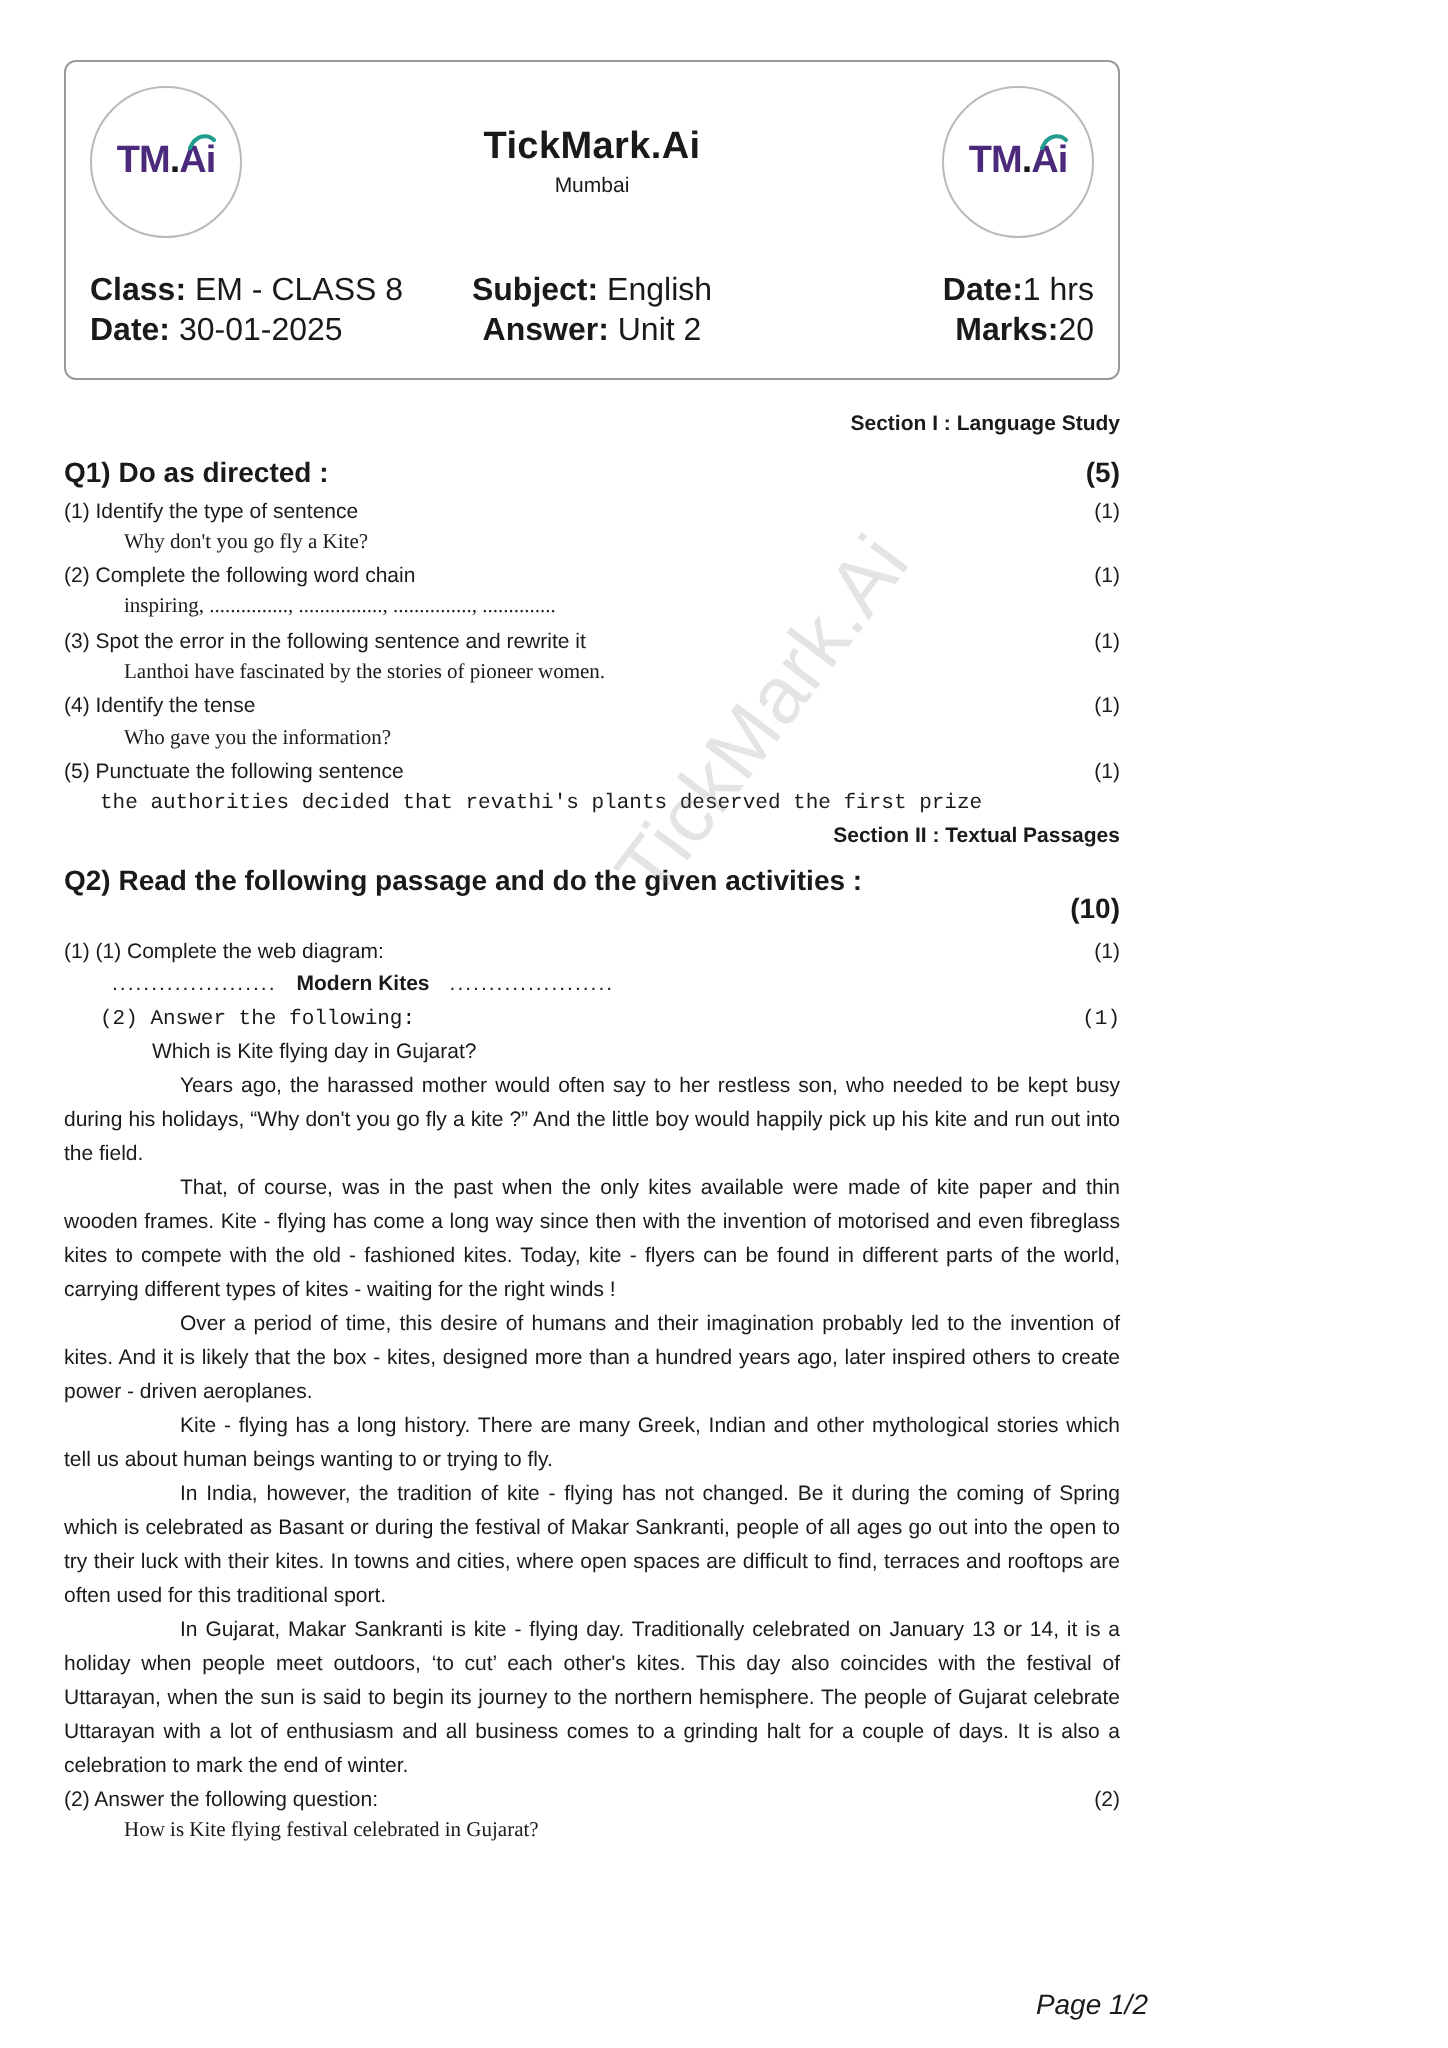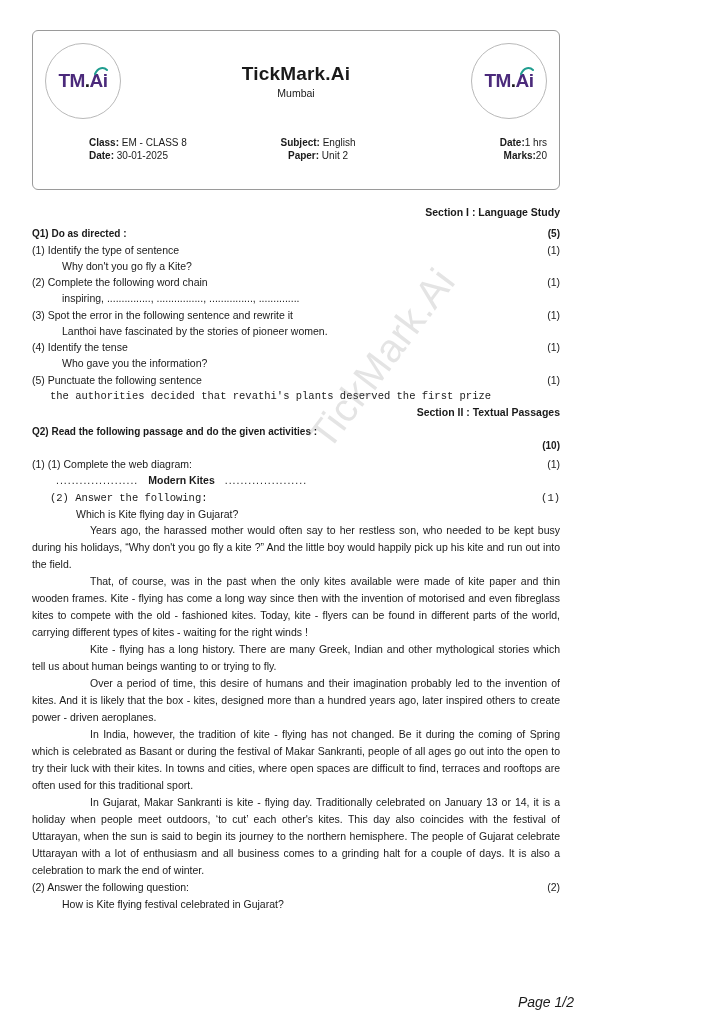--- a/index.html
+++ b/index.html
@@ -73,56 +73,55 @@
   }
   .doc-sub {
     font-size: 10.5px;
     margin-top: 2px;
   }
 
   .meta-row {
     display: flex;
     align-items: center;
     margin-top: 2px;
-    font-size: 10px;
-    margin-left: 44px;
+    font-size: 16px;
   }
   .meta-left { width: 33%; text-align: left; }
   .meta-mid { width: 34%; text-align: center; }
   .meta-right { width: 33%; text-align: right; }
   .meta-row b { font-weight: bold; }
   .meta-row-1 { margin-top: 6px; }
 
   
   .body-area { margin-top: 16px; position: relative; }
 
   .section-head {
     text-align: right;
     font-weight: bold;
     font-size: 10.5px;
     margin: 4px 0 8px 0;
   }
   .q-head {
     font-weight: bold;
-    font-size: 10px;
+    font-size: 14px;
     position: relative;
   }
   .line {
     position: relative;
     line-height: 1.55;
   }
   .marks {
     position: absolute;
     right: 0;
     top: 0;
     font-weight: normal;
   }
   .marks.bold { font-weight: bold; }
   .indent1 { padding-left: 0px; }
-  .indent2 { padding-left: 30px; }
+  .indent2 { padding-left: 30px; font-family: Liberation Serif, serif; }
   .indent3 { padding-left: 18px; font-family: Liberation Mono, monospace; }
   .indent4 { padding-left: 44px; }
 
   p.para {
     margin: 0;
     text-indent: 58px;
     text-align: justify;
     line-height: 1.62;
   }
 
@@ -189,21 +188,21 @@
     </div>
 
     <div class="meta-row meta-row-1">
       <div class="meta-left"><b>Class:</b><span> EM - CLASS 8</span></div>
       <div class="meta-mid"><b>Subject:</b><span> English</span></div>
       <div class="meta-right"><b>Date:</b><span>1 hrs</span></div>
     </div>
 
     <div class="meta-row">
       <div class="meta-left"><b>Date:</b><span> 30-01-2025</span></div>
-      <div class="meta-mid"><b>Paper:</b><span> Unit 2</span></div>
+      <div class="meta-mid"><b>Answer:</b><span> Unit 2</span></div>
       <div class="meta-right"><b>Marks:</b><span>20</span></div>
     </div>
   </div>
 
   <div class="body-area">
 
     <div class="section-head">Section I : Language Study</div>
 
     <div class="line q-head">
       <span>Q1) Do as directed :</span>
@@ -257,22 +256,22 @@
     </div>
 
     <div class="line indent3">
       <span>(2) Answer the following:</span>
       <span class="marks">(1)</span>
     </div>
     <div class="line indent4">Which is Kite flying day in Gujarat?</div>
 
     <p class="para">Years ago, the harassed mother would often say to her restless son, who needed to be kept busy during his holidays, “Why don't you go fly a kite ?” And the little boy would happily pick up his kite and run out into the field.</p>
     <p class="para">That, of course, was in the past when the only kites available were made of kite paper and thin wooden frames. Kite - flying has come a long way since then with the invention of motorised and even fibreglass kites to compete with the old - fashioned kites. Today, kite - flyers can be found in different parts of the world, carrying different types of kites - waiting for the right winds !</p>
+    <p class="para">Over a period of time, this desire of humans and their imagination probably led to the invention of kites. And it is likely that the box - kites, designed more than a hundred years ago, later inspired others to create power - driven aeroplanes.</p>
     <p class="para">Kite - flying has a long history. There are many Greek, Indian and other mythological stories which tell us about human beings wanting to or trying to fly.</p>
-    <p class="para">Over a period of time, this desire of humans and their imagination probably led to the invention of kites. And it is likely that the box - kites, designed more than a hundred years ago, later inspired others to create power - driven aeroplanes.</p>
     <p class="para">In India, however, the tradition of kite - flying has not changed. Be it during the coming of Spring which is celebrated as Basant or during the festival of Makar Sankranti, people of all ages go out into the open to try their luck with their kites. In towns and cities, where open spaces are difficult to find, terraces and rooftops are often used for this traditional sport.</p>
     <p class="para">In Gujarat, Makar Sankranti is kite - flying day. Traditionally celebrated on January 13 or 14, it is a holiday when people meet outdoors, ‘to cut’ each other's kites. This day also coincides with the festival of Uttarayan, when the sun is said to begin its journey to the northern hemisphere. The people of Gujarat celebrate Uttarayan with a lot of enthusiasm and all business comes to a grinding halt for a couple of days. It is also a celebration to mark the end of winter.</p>
 
     <div class="line indent1">
       <span>(2) Answer the following question:</span>
       <span class="marks">(2)</span>
     </div>
     <div class="line indent2">How is Kite flying festival celebrated in Gujarat?</div>
 
   </div>

